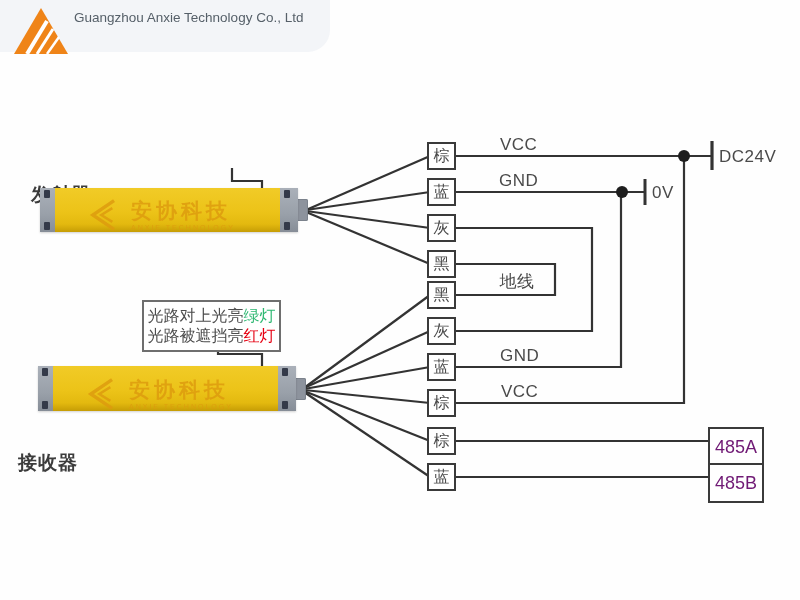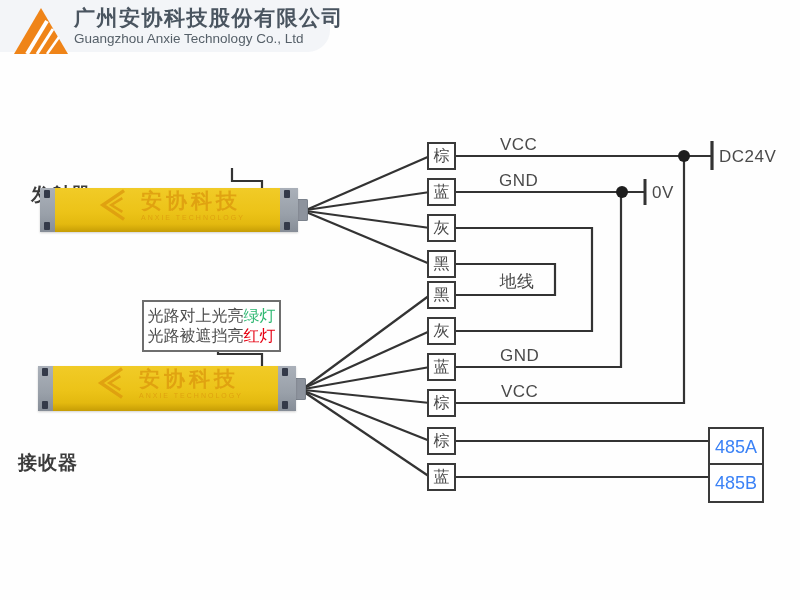--- a/index.html
+++ b/index.html
@@ -20,34 +20,34 @@
     display:flex;flex-direction:column;align-items:center;justify-content:center;z-index:4;}
   .callout .ln{font-size:17px;color:#4c4c4c;letter-spacing:1px;white-space:nowrap;line-height:20px;}
   .green{color:#2eb872;}
   .red{color:#e60012;}
   
   .device{position:absolute;display:flex;z-index:3;box-shadow:0 1px 2px rgba(0,0,0,.18);}
   .cap{width:15px;background:linear-gradient(#aab0b9,#99a0a9 60%,#868d97);position:relative;}
   .cap .screw-t,.cap .screw-b{position:absolute;left:4px;width:6px;height:8px;background:#343a49;border-radius:1px;}
   .cap .screw-t{top:2px;} .cap .screw-b{bottom:2px;}
   .body{flex:1;background:linear-gradient(#f1cb27,#ecc318 55%,#e3b90f 82%,#c69d05 100%);
-    display:flex;align-items:flex-start;padding-left:38px;position:relative;}
+    display:flex;align-items:flex-end;padding-left:28px;position:relative;}
   .wm{display:flex;align-items:center;gap:8px;opacity:.8;filter:blur(.5px);}
   .wm svg{width:40px;height:34px;}
   .wm .wm-txt{display:flex;flex-direction:column;line-height:1;}
   .wm .wm-main{font-size:21px;font-weight:bold;color:#dd9a0e;letter-spacing:4px;}
   .wm .wm-sub{font-size:7px;color:#dd9a0e;letter-spacing:2px;margin-top:3px;}
   .nub{position:absolute;background:#8d939d;border-radius:2px;z-index:2;box-shadow:inset 0 0 0 1px #7b828c;}
   
   .wbox{position:absolute;left:427px;width:29px;height:28px;border:2px solid #3a3a3a;background:#fff;
     box-sizing:border-box;display:flex;align-items:center;justify-content:center;
     font-size:16px;color:#4a4a4a;z-index:3;}
   .tbox{position:absolute;left:708px;width:56px;height:40px;border:2px solid #3a3a3a;background:#fff;
     box-sizing:border-box;display:flex;align-items:center;justify-content:center;
-    font-size:18px;color:#3b82f6;z-index:3;}
+    font-size:18px;color:#701a75;z-index:3;}
   
   .sig{position:absolute;font-size:17px;color:#4a4a4a;z-index:2;letter-spacing:.5px;}
   .vtext{position:absolute;width:24px;font-size:16px;line-height:21.5px;color:#4a4a4a;
     word-break:break-all;text-align:center;z-index:2;}
   
   .badge{position:absolute;left:87px;top:446px;width:238px;height:33px;background:#f08519;
     border-radius:17px;display:flex;align-items:center;justify-content:center;z-index:3;}
   .badge span{color:#fff;font-weight:bold;font-size:19px;letter-spacing:1px;white-space:nowrap;}
   .wires-svg{position:absolute;left:0;top:0;z-index:1;}
 </style>
@@ -57,21 +57,20 @@
 <div class="stage">
 
   <div class="header-band"></div>
   <svg class="logo" viewBox="0 0 54 48">
     <polygon points="27,2 54,48 0,48" fill="#ef8418"></polygon>
     <line x1="13" y1="48" x2="33" y2="15" stroke="#fff" stroke-width="4"></line>
     <line x1="23" y1="48" x2="39" y2="23" stroke="#fff" stroke-width="3"></line>
     <line x1="33" y1="48" x2="45" y2="31" stroke="#fff" stroke-width="2.5"></line>
   </svg>
   <div class="company">
-    <div class="cn">广州安协科技股份有限公司</div>
     <div class="en">Guangzhou Anxie Technology Co., Ltd</div>
   </div>
 
   <svg class="wires-svg" width="800" height="600">
     <g stroke="#333" stroke-width="2.2" fill="none">
 
       <path d="M232,168 V181 H262 V189"></path>
       <path d="M218,342 V354 H262 V367"></path>
 
       <g>

